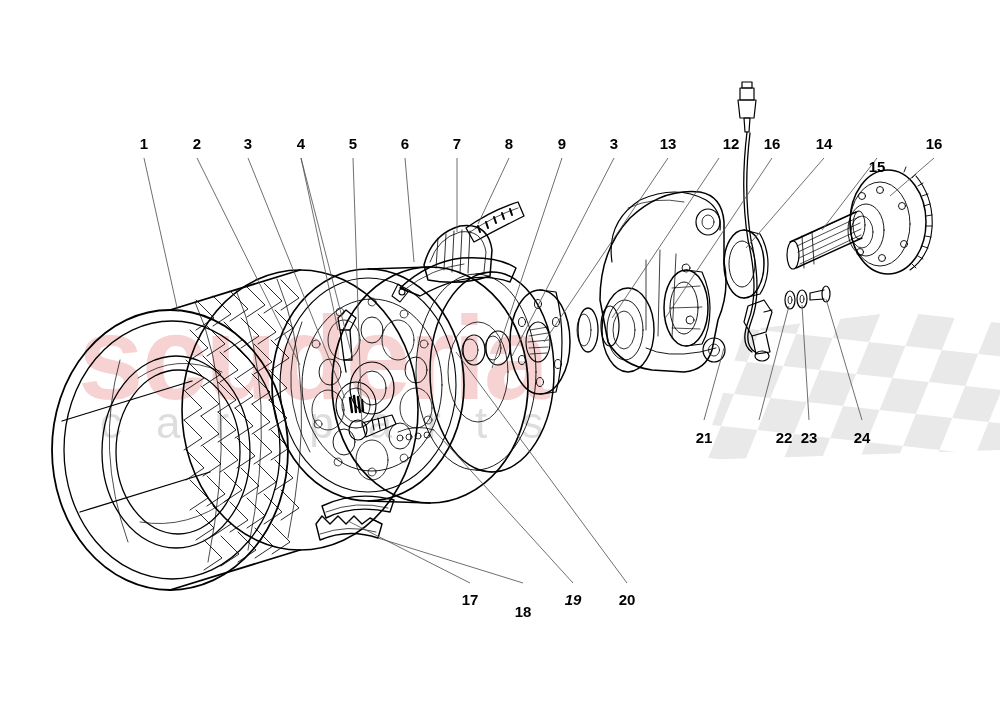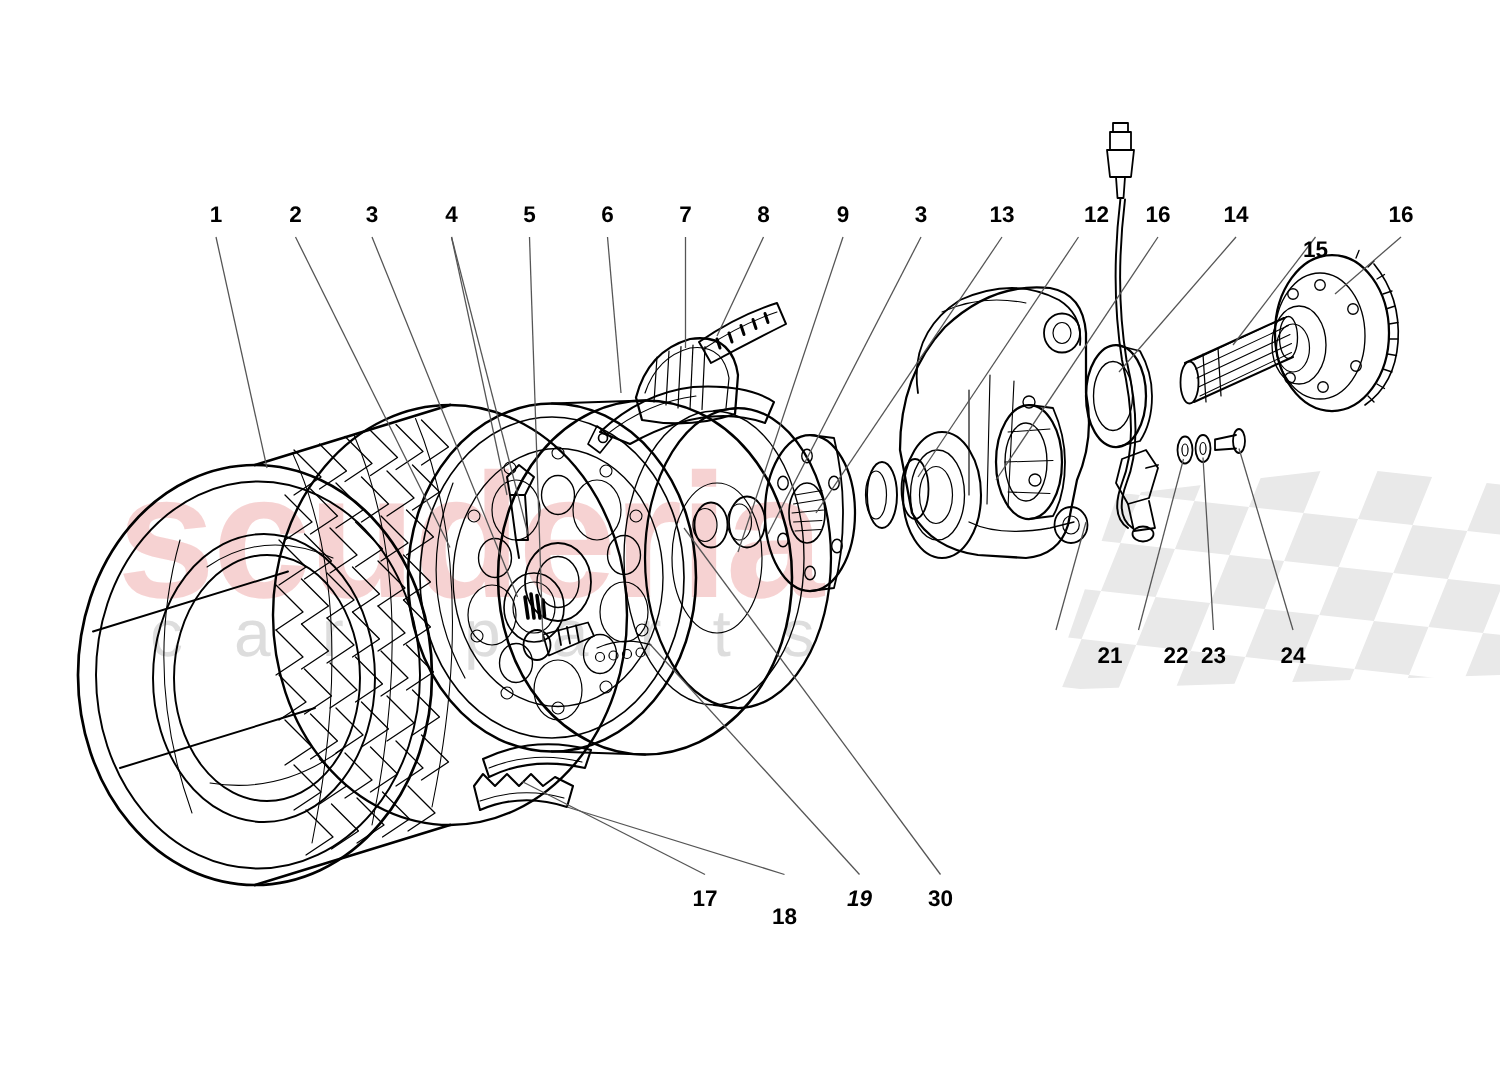--- a/index.html
+++ b/index.html
@@ -520,20 +520,20 @@
       <div class="callout-num" style="left: 614px; top: 136px;">3</div>
       <div class="callout-num" style="left: 668px; top: 136px;">13</div>
       <div class="callout-num" style="left: 719px; top: 136px; margin-left: 12px;">12</div>
       <div class="callout-num" style="left: 772px; top: 136px;">16</div>
       <div class="callout-num" style="left: 824px; top: 136px;">14</div>
       <div class="callout-num" style="left: 877px; top: 136px; margin-top: 23px;">15</div>
       <div class="callout-num" style="left: 934px; top: 136px;">16</div>
       <div class="callout-num" style="left: 470px; top: 592px;">17</div>
       <div class="callout-num" style="left: 523px; top: 604px;">18</div>
       <div class="callout-num" style="left: 573px; top: 592px; font-style: italic;">19</div>
-      <div class="callout-num" style="left: 627px; top: 592px;">30</div>
-      <div class="callout-num" style="left: 704px; top: 430px; margin-left: 36px;">21</div>
+      <div class="callout-num" style="left: 627px; top: 592px;">20</div>
+      <div class="callout-num" style="left: 704px; top: 430px;">21</div>
       <div class="callout-num" style="left: 784px; top: 430px;">22</div>
       <div class="callout-num" style="left: 809px; top: 430px;">23</div>
       <div class="callout-num" style="left: 862px; top: 430px;">24</div>
     </div>
 
 </div>
 
 </body></html>

